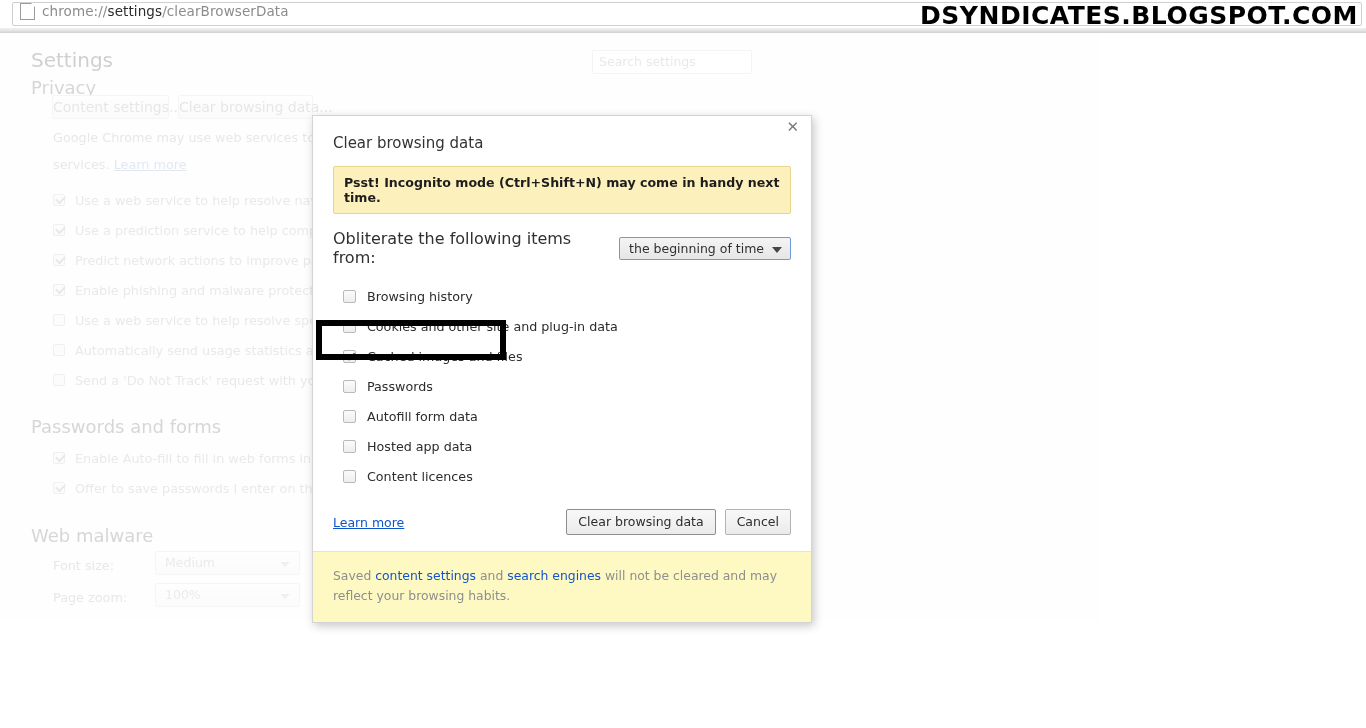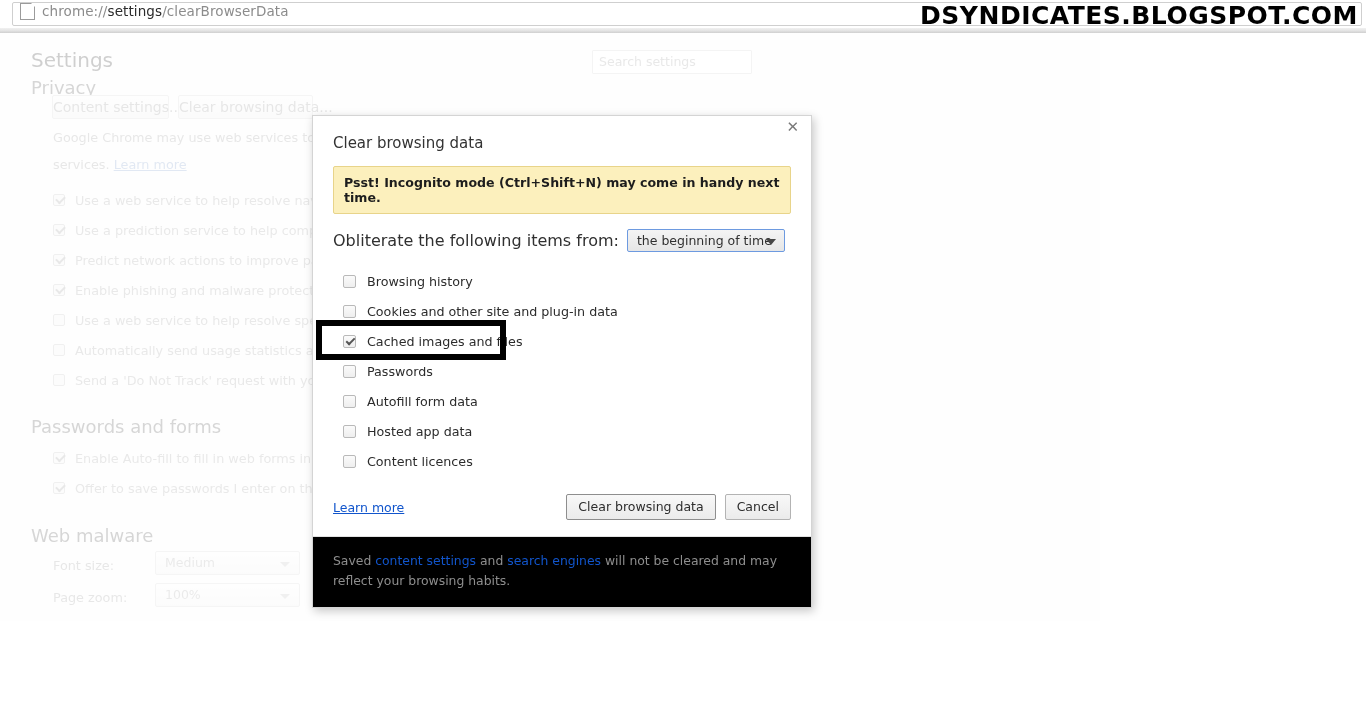--- a/index.html
+++ b/index.html
@@ -240,21 +240,21 @@
   }
   #time-select {
     position: relative;
     height: 23px;
     border: 1px solid #6d9ae0;
     border-radius: 2px;
     background: linear-gradient(to bottom, #f4f4f4, #e6e6e6);
     font-size: 12.5px;
     color: #303030;
     line-height: 21px;
-    padding: 0 12px 0 9px;
+    padding: 0 26px 0 9px;
     box-sizing: border-box;
     white-space: nowrap;
   }
   #time-select .caret {
     position: absolute;
     right: 8px; top: 9px;
     width: 0; height: 0;
     border-left: 5px solid transparent;
     border-right: 5px solid transparent;
     border-top: 6px solid #464646;
@@ -314,21 +314,21 @@
     box-sizing: border-box;
     white-space: nowrap;
     cursor: default;
   }
   #clear-data-button {
     border-color: #8e8e8e;
     margin-right: 9px;
   }
   #dialog-footnote {
     border-top: 1px solid #e2e2e2;
-    background: #000000;
+    background: #fef9c3;
     padding: 14px 20px 16px 20px;
     font-size: 12.4px;
     color: #8e8e8e;
     line-height: 20px;
   }
   .foot-link { color: #1155cc; }
 
   
   #annotation-box {
     position: absolute;

